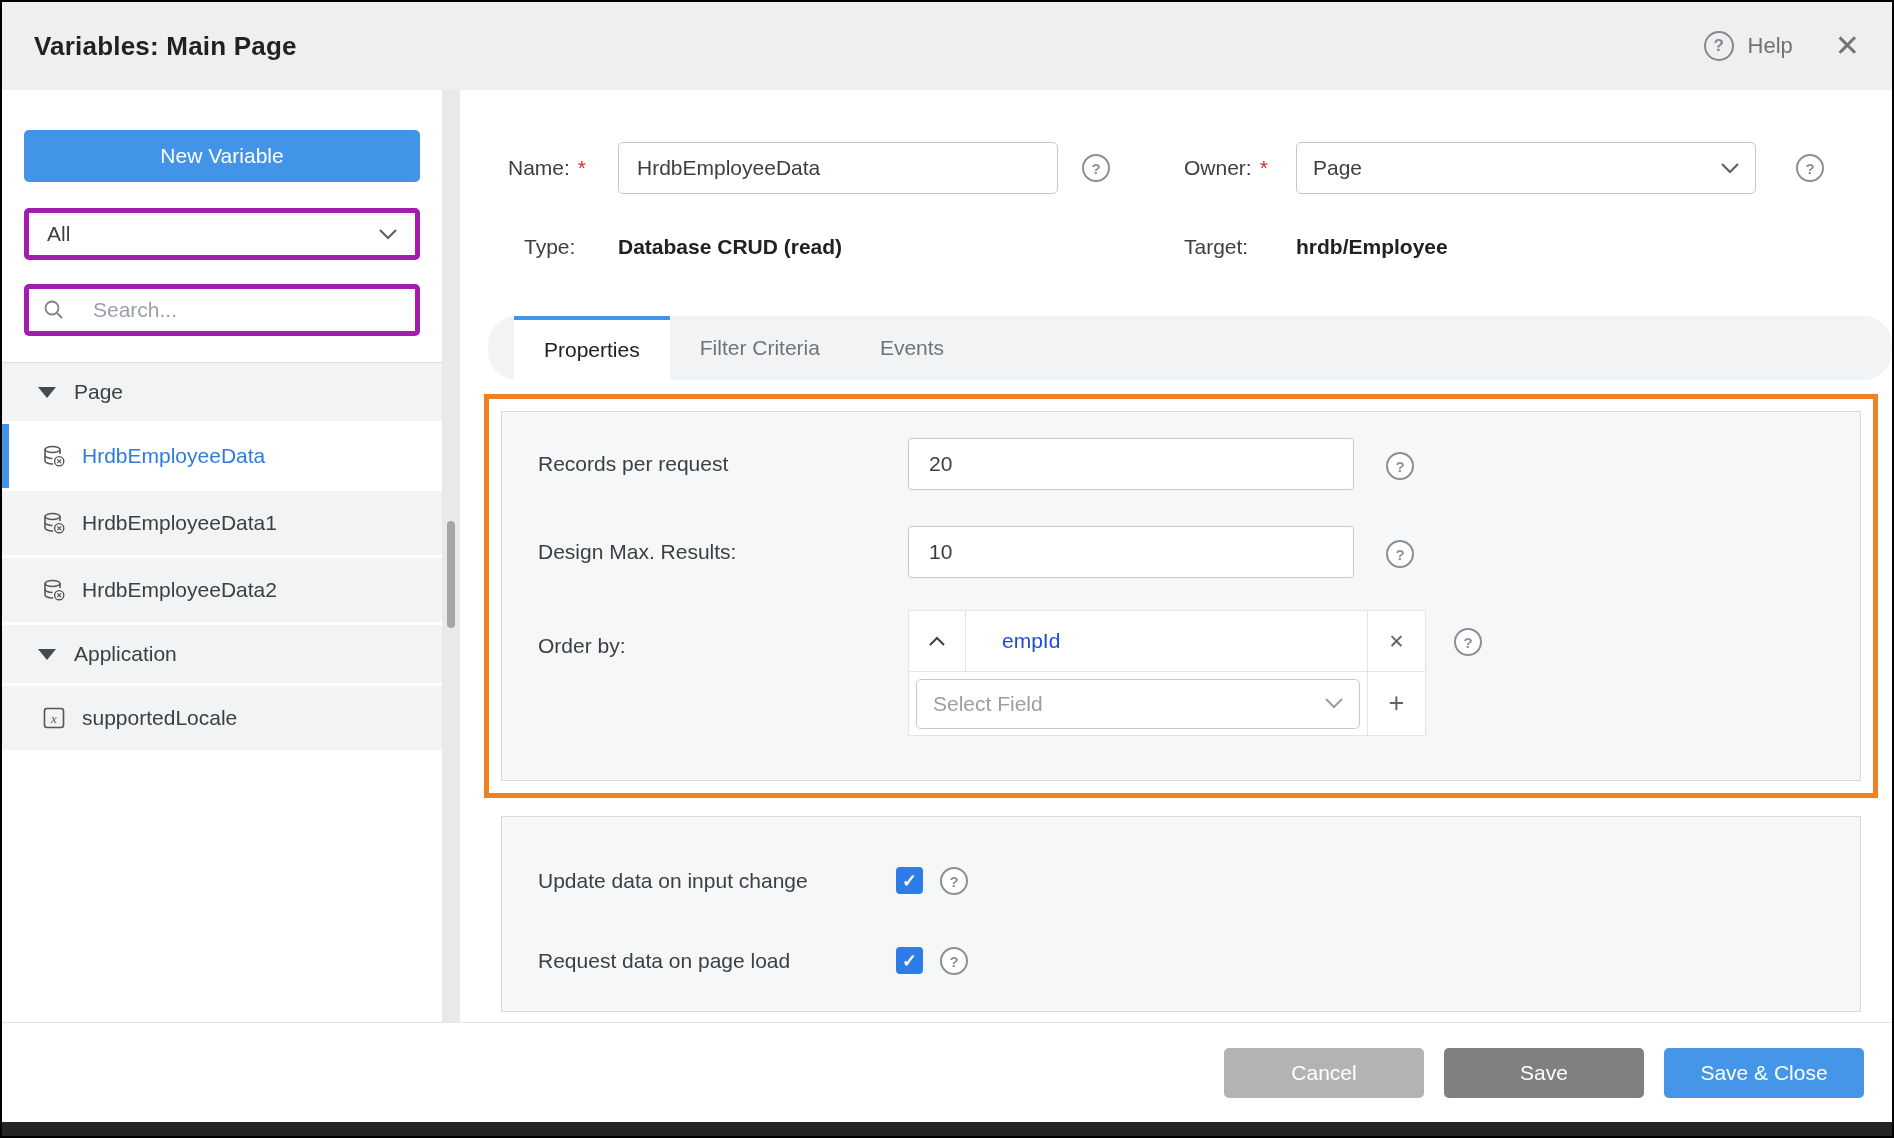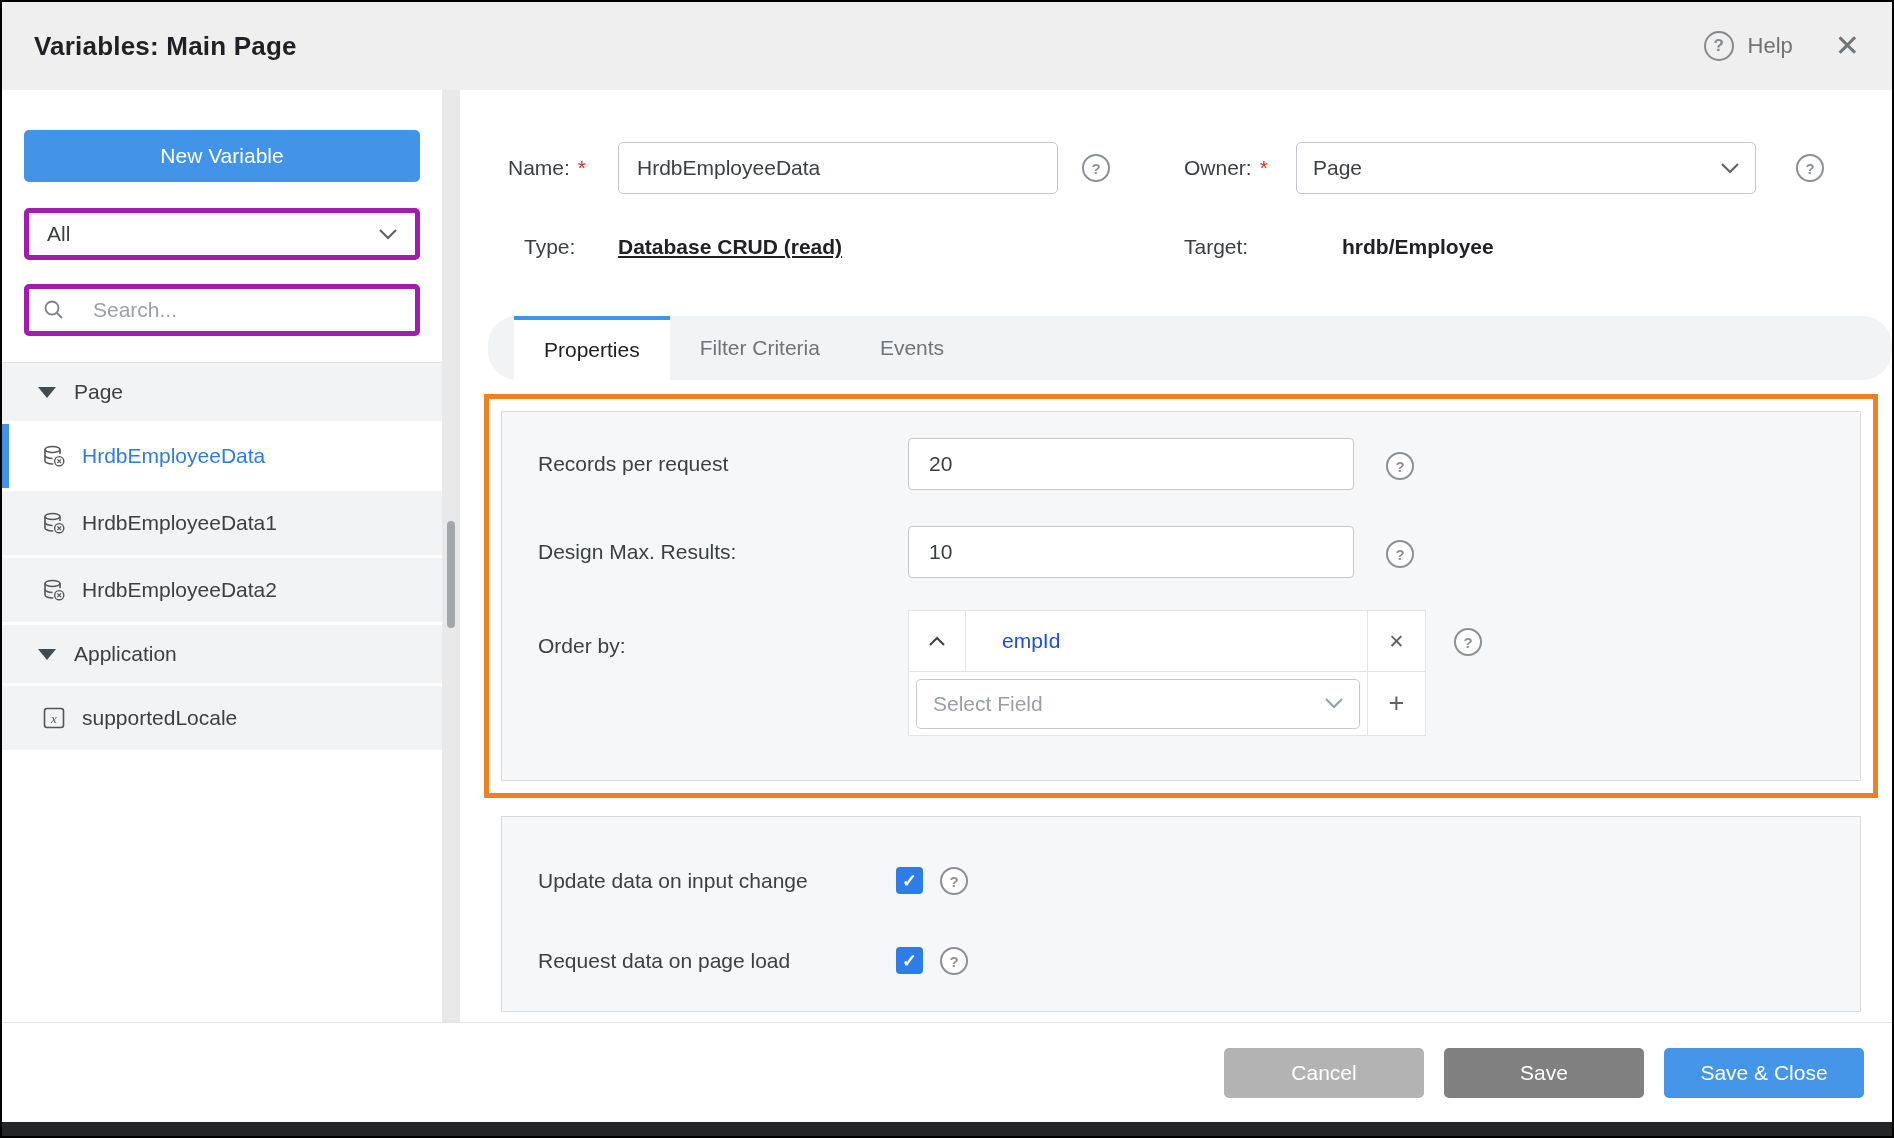--- a/index.html
+++ b/index.html
@@ -201,23 +201,23 @@
       </div>
       <div class="dd" style="left:836px; top:52px; width:460px;">
         <span>Page</span>
         <svg class="chev" width="18" height="11" viewBox="0 0 18 11">
             <polyline points="1,1 9,9 17,1" fill="none" stroke="#5f6368" stroke-width="2.2"></polyline>
           </svg>
       </div>
       <div class="qmark" style="left:1336px; top:64px;">?</div>
 
       <div class="lbl" style="left:48px; top:142px; line-height:30px;margin-left:16px;">Type:</div>
-      <div class="bold-val" style="left:158px; top:142px; line-height:30px;text-decoration:underline;">Database CRUD (read)</div>
+      <div class="bold-val" style="left:158px; top:142px; line-height:30px;">Database CRUD (read)</div>
       <div class="lbl" style="left:724px; top:142px; line-height:30px;">Target:</div>
-      <div class="bold-val" style="left:836px; top:142px; line-height:30px;margin-left:46px;">hrdb/Employee</div>
+      <div class="bold-val" style="left:836px; top:142px; line-height:30px;">hrdb/Employee</div>
 
       <div class="tabstrip">
         <div class="tab active">Properties</div>
         <div class="tab">Filter Criteria</div>
         <div class="tab">Events</div>
       </div>
 
       <div class="hl-box">
         <div class="panel inner-panel">
 

